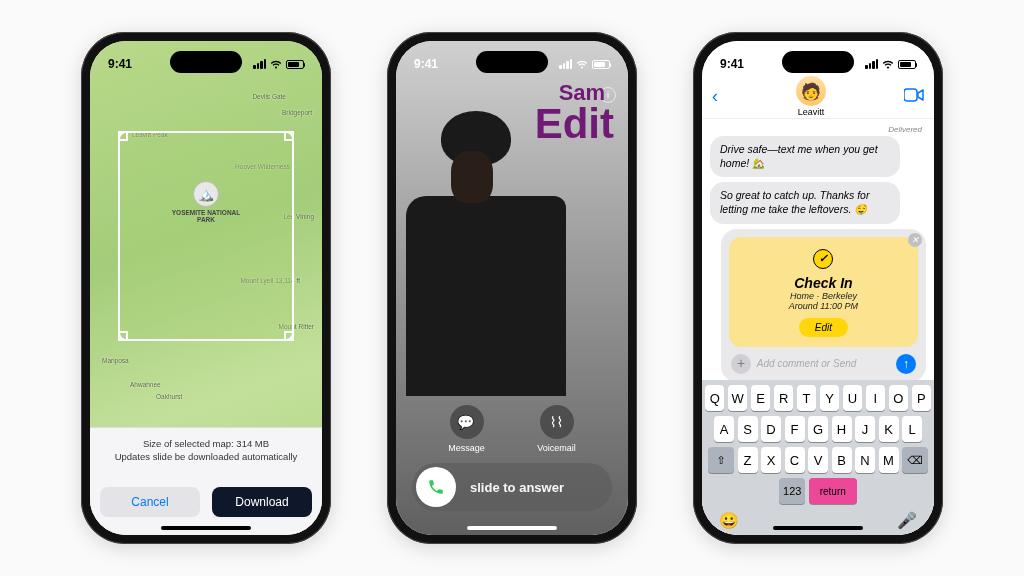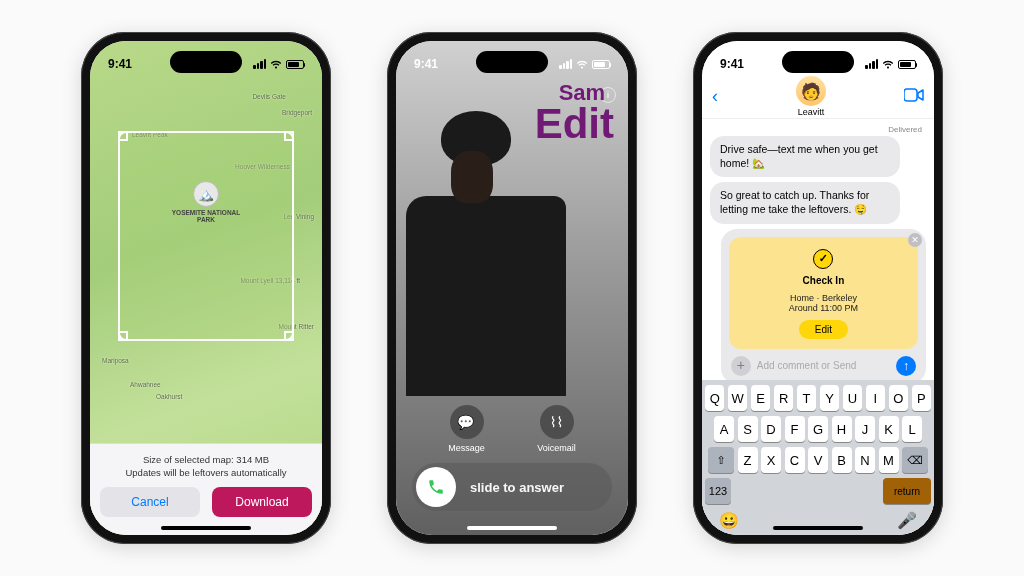--- a/index.html
+++ b/index.html
@@ -70,25 +70,25 @@
 .map-selection{position:absolute;top:90px;left:28px;right:28px;height:210px;border:2px solid #fff;border-radius:8px;background:rgba(170,210,120,.35);}
 .map-selection .corner{position:absolute;width:10px;height:10px;border:2px solid #fff;}
 .c-tl{top:-2px;left:-2px;border-right:none;border-bottom:none;}
 .c-tr{top:-2px;right:-2px;border-left:none;border-bottom:none;}
 .c-bl{bottom:-2px;left:-2px;border-right:none;border-top:none;}
 .c-br{bottom:-2px;right:-2px;border-left:none;border-top:none;}
 .map-pin{position:absolute;top:48px;left:50%;transform:translateX(-50%);text-align:center;}
 .pin-circle{width:26px;height:26px;border-radius:50%;background:#e8e8e8;border:1px solid #bbb;margin:0 auto 2px;display:flex;align-items:center;justify-content:center;font-size:13px;}
 .map-label{position:absolute;font-size:6.5px;color:#5a6b3f;font-weight:500;text-shadow:0 0 2px #fff;}
 .map-sheet{position:absolute;bottom:0;left:0;right:0;background:#f5f5f7;border-top:1px solid #ddd;padding:10px 10px 18px;text-align:center;}
-.sheet-text{font-size:9.5px;color:#333;line-height:1.3;margin-bottom:8px;text-align:center;}
+.sheet-text{font-size:9.5px;color:#333;line-height:1.3;margin-bottom:24px;text-align:center;}
 .sheet-btns{display:flex;gap:12px;}
 .btn{flex:1;padding:8px 0;border-radius:8px;font-size:12px;font-weight:500;border:none;}
 .btn-cancel{background:#e4e4e8;color:#007aff;}
-.btn-download{background:#be185d;color:#fff;}
+.btn-download{background:#0f172a;color:#fff;}
 
 
 .call-bg{position:absolute;inset:0;background:linear-gradient(180deg,#d0d0d0 0%,#a0a0a0 40%,#606060 100%);}
 .caller-silhouette{position:absolute;top:70px;left:-10px;width:180px;height:280px;}
 .caller-silhouette .hair{position:absolute;top:0;left:55px;width:70px;height:55px;background:#1a1a1a;border-radius:50% 50% 45% 45%;}
 .caller-silhouette .face{position:absolute;top:40px;left:65px;width:42px;height:52px;background:#2a1f18;border-radius:40% 40% 35% 35%;}
 .caller-silhouette .body{position:absolute;top:85px;left:20px;width:160px;height:200px;background:#1a1a1a;border-radius:20px 12px 0 0;}
 .caller-name{position:absolute;top:42px;right:14px;text-align:left;color:#701a75;font-weight:700;line-height:.95;}
 .caller-name .fn{font-size:22px;margin-left:24px;}
 .caller-name .ln{font-size:42px;}
@@ -102,41 +102,41 @@
 .slider-text{flex:1;text-align:center;color:rgba(255,255,255,.95);font-size:13px;padding-right:30px;}
 
 
 .msg-screen{position:absolute;inset:0;background:#fff;display:flex;flex-direction:column;}
 .msg-header{padding-top:34px;height:78px;display:flex;align-items:center;justify-content:space-between;padding-left:10px;padding-right:10px;border-bottom:.5px solid #eee;}
 .back{color:#007aff;font-size:18px;}
 .msg-title{text-align:center;flex:1;}
 .avatar{width:30px;height:30px;border-radius:50%;background:linear-gradient(#ffe0a0,#ffc56b);margin:0 auto;display:flex;align-items:center;justify-content:center;font-size:16px;}
 .contact-name{font-size:9px;color:#000;margin-top:1px;}
 .video-ic{color:#007aff;font-size:16px;}
-.msg-body{flex:1;padding:6px 8px;overflow:hidden;position:relative;}
+.msg-body{flex:1;padding:6px 8px;overflow:hidden;position:relative;font-style:italic;}
 .delivered{text-align:right;font-size:8px;color:#888;padding-right:4px;margin-bottom:2px;}
 .bubble-in{background:#e9e9eb;border-radius:14px;padding:7px 10px;font-size:10.5px;line-height:1.3;color:#000;margin-bottom:5px;max-width:88%;}
 .checkin-wrap{background:#e9e9eb;border-radius:16px;padding:8px;margin-top:4px;max-width:95%;margin-left:auto;margin-right:0;position:relative;}
 .checkin-close{position:absolute;top:4px;right:4px;width:14px;height:14px;border-radius:50%;background:#c0c0c4;color:#fff;font-size:9px;text-align:center;line-height:14px;}
 .checkin-card{background:#fbe38f;border-radius:12px;padding:12px 10px 10px;text-align:center;}
 .check-badge{width:20px;height:20px;border-radius:50%;background:#ffd60a;border:1.5px solid #000;margin:0 auto 6px;display:flex;align-items:center;justify-content:center;font-size:11px;font-weight:700;}
-.check-title{font-size:10px;font-weight:600;margin-bottom:7px;}
+.check-title{font-size:14px;font-weight:600;margin-bottom:0;}
 .check-sub{font-size:9px;color:#222;}
 .check-edit{display:inline-block;margin-top:7px;background:#ffd60a;padding:4px 16px;border-radius:12px;font-size:10px;font-weight:500;}
 .checkin-input{display:flex;align-items:center;gap:6px;margin-top:7px;padding:0 2px;}
 .plus-btn{width:20px;height:20px;border-radius:50%;background:#d0d0d4;color:#808084;font-size:14px;text-align:center;line-height:19px;}
 .comment-placeholder{flex:1;font-size:10px;color:#aaa;}
 .send-btn{width:20px;height:20px;border-radius:50%;background:#007aff;color:#fff;font-size:12px;text-align:center;line-height:20px;}
 .keyboard{background:#d1d4d9;padding:5px 3px 5px;}
 .krow{display:flex;gap:3.5px;justify-content:center;margin-bottom:5px;}
 .key{background:#fff;border-radius:4px;box-shadow:0 1px 0 #888;height:26px;flex:1;max-width:20px;display:flex;align-items:center;justify-content:center;font-size:13px;}
 .key.fn{background:#adb3bc;max-width:26px;font-size:11px;}
 .key.space{max-width:110px;font-size:11px;}
-.key.ret{max-width:48px;background:#a16207;font-size:10px;}
-.krow.bottom{justify-content:space-between;}
+.key.ret{max-width:48px;background:#ec4899;font-size:10px;}
+.krow.bottom{}
 .krow.bottom .key{max-width:none;}
 .kb-foot{display:flex;justify-content:space-between;padding:2px 14px 0;color:#50555c;font-size:16px;}
 </style>
 </head>
 <body>
 
 <div class="phone">
   <div class="screen">
     <div class="notch"></div>
     <div class="status dark">
@@ -173,21 +173,21 @@
         <div class="corner c-bl"></div>
         <div class="corner c-br"></div>
       <div class="map-pin">
         <div class="pin-circle">🏔️</div>
         <div style="font-size:6.5px;font-weight:600;color:#444">YOSEMITE NATIONAL PARK</div>
       </div>
     </div>
     <div class="map-sheet">
       <div class="sheet-text">
         <div>Size of selected map: 314 MB</div>
-        <div>Updates will be leftovers automatically</div>
+        <div>Updates slide be downloaded automatically</div>
       </div>
       <div class="sheet-btns">
         <button class="btn btn-cancel">Cancel</button>
         <button class="btn btn-download">Download</button>
       </div>
     </div>
     <div class="home-ind"></div>
   </div>
 </div>
 

